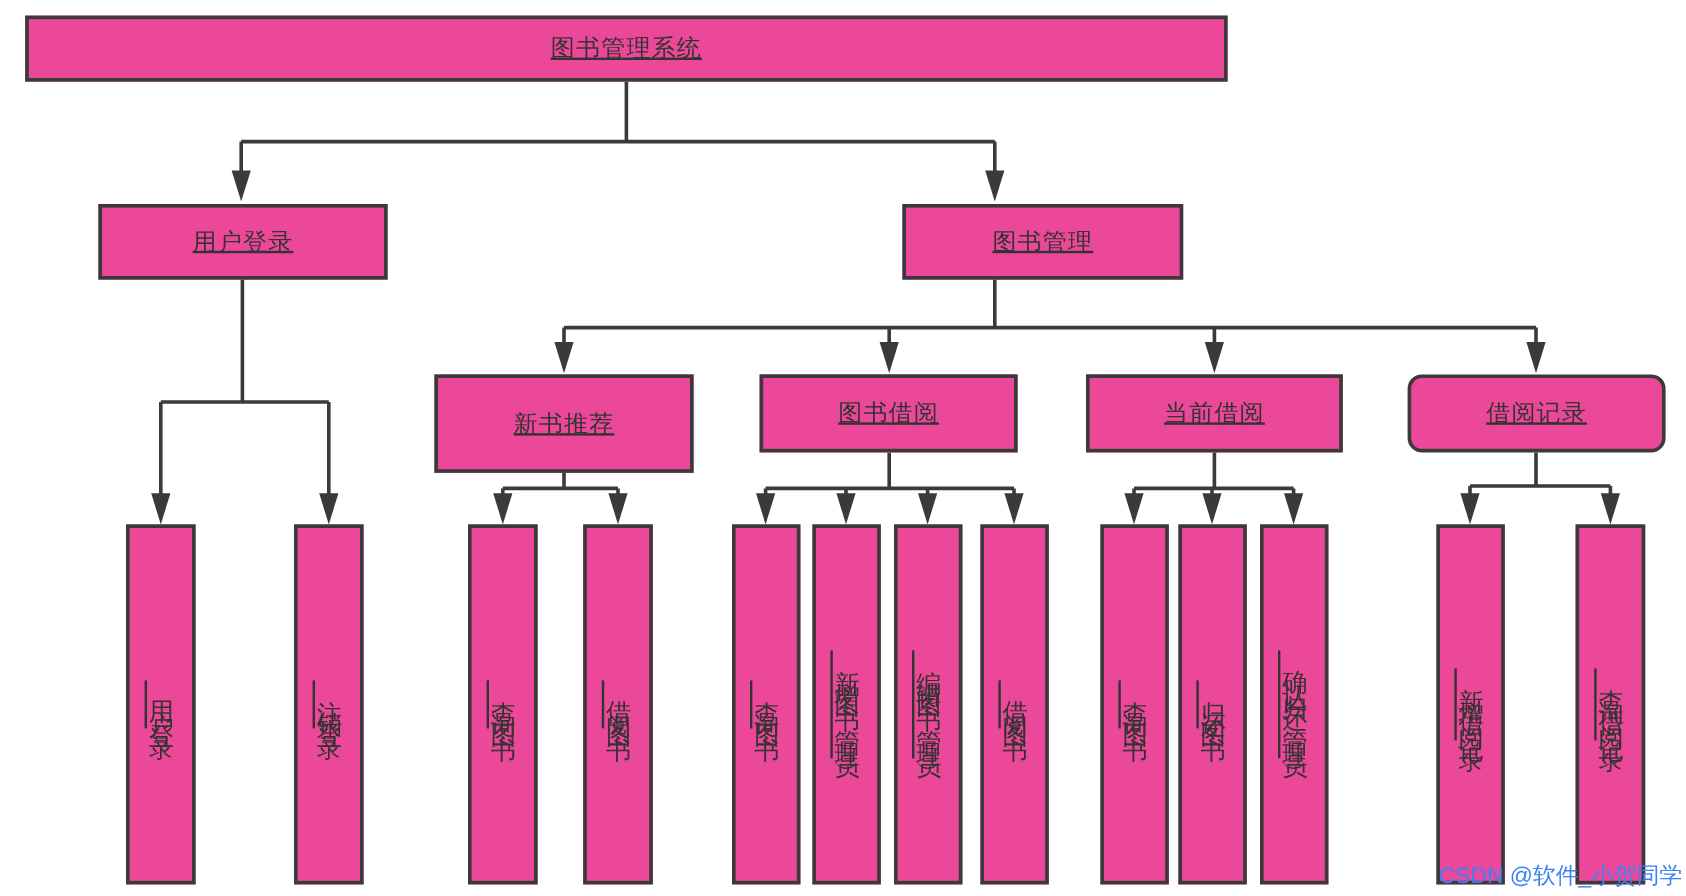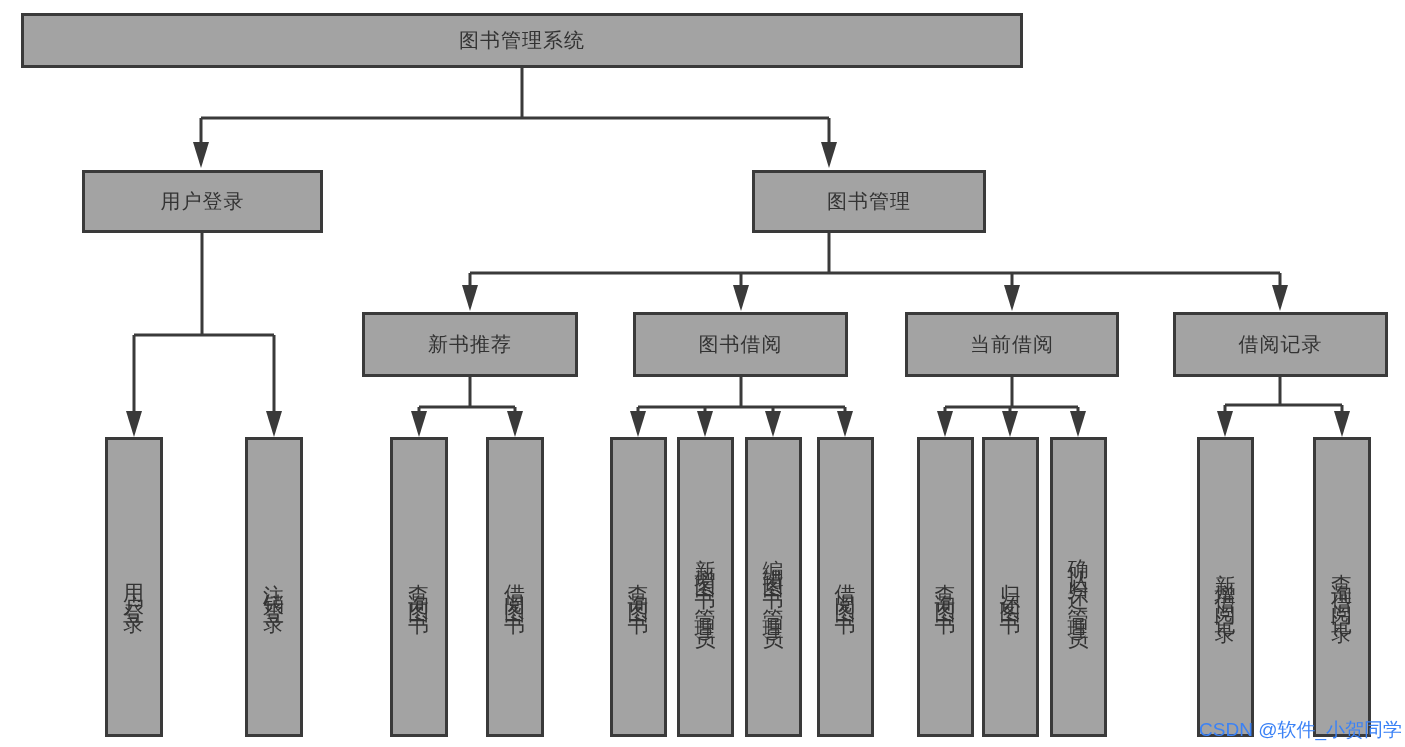--- a/index.html
+++ b/index.html
@@ -13,26 +13,27 @@
     overflow: hidden;
   }
   svg.connectors {
     position: absolute;
     left: 0; top: 0;
     width: 1405px; height: 747px;
   }
   .node {
     position: absolute;
     border: 3px solid #3a3a3a;
-    background: #a3a3a3;
+    background: #ec4899;
     color: #333333;
     display: flex;
     align-items: center;
     justify-content: center;
     text-align: center;
+    text-decoration: underline;
   }
   .lvl-h {
     font-size: 20px;
     letter-spacing: 1px;
     white-space: nowrap;
   }
   .lvl-v {
     writing-mode: vertical-rl;
     text-orientation: mixed;
     font-size: 21px;
@@ -98,24 +99,24 @@
       <polygon points="1217,411 1233,411 1225,437"></polygon>
       <polygon points="1334,411 1350,411 1342,437"></polygon>
     </g>
   </svg>
 
   <div class="node lvl-h" style="left:21px; top:13px; width:1002px; height:55px;">图书管理系统</div>
 
   <div class="node lvl-h" style="left:82px; top:170px; width:241px; height:63px;">用户登录</div>
   <div class="node lvl-h" style="left:712px; top:170px; width:234px; height:63px;margin-left:40px;">图书管理</div>
 
-  <div class="node lvl-h" style="left:362px; top:312px; width:216px; height:65px;">新书推荐</div>
+  <div class="node lvl-h" style="left:362px; top:312px; width:216px; height:82px;">新书推荐</div>
   <div class="node lvl-h" style="left:633px; top:312px; width:215px; height:65px;">图书借阅</div>
   <div class="node lvl-h" style="left:905px; top:312px; width:214px; height:65px;">当前借阅</div>
-  <div class="node lvl-h" style="left:1173px; top:312px; width:215px; height:65px;">借阅记录</div>
+  <div class="node lvl-h" style="left:1173px; top:312px; width:215px; height:65px;border-radius:12px;">借阅记录</div>
 
   <div class="node lvl-v" style="left:105px; top:437px; width:58px; height:300px;">用户登录</div>
   <div class="node lvl-v" style="left:245px; top:437px; width:58px; height:300px;">注销登录</div>
 
   <div class="node lvl-v" style="left:390px; top:437px; width:58px; height:300px;">查询图书</div>
   <div class="node lvl-v" style="left:486px; top:437px; width:58px; height:300px;">借阅图书</div>
 
   <div class="node lvl-v" style="left:610px; top:437px; width:57px; height:300px;">查询图书</div>
   <div class="node lvl-v" style="left:677px; top:437px; width:57px; height:300px;">新增图书（管理员）</div>
   <div class="node lvl-v" style="left:745px; top:437px; width:57px; height:300px;">编辑图书（管理员）</div>

